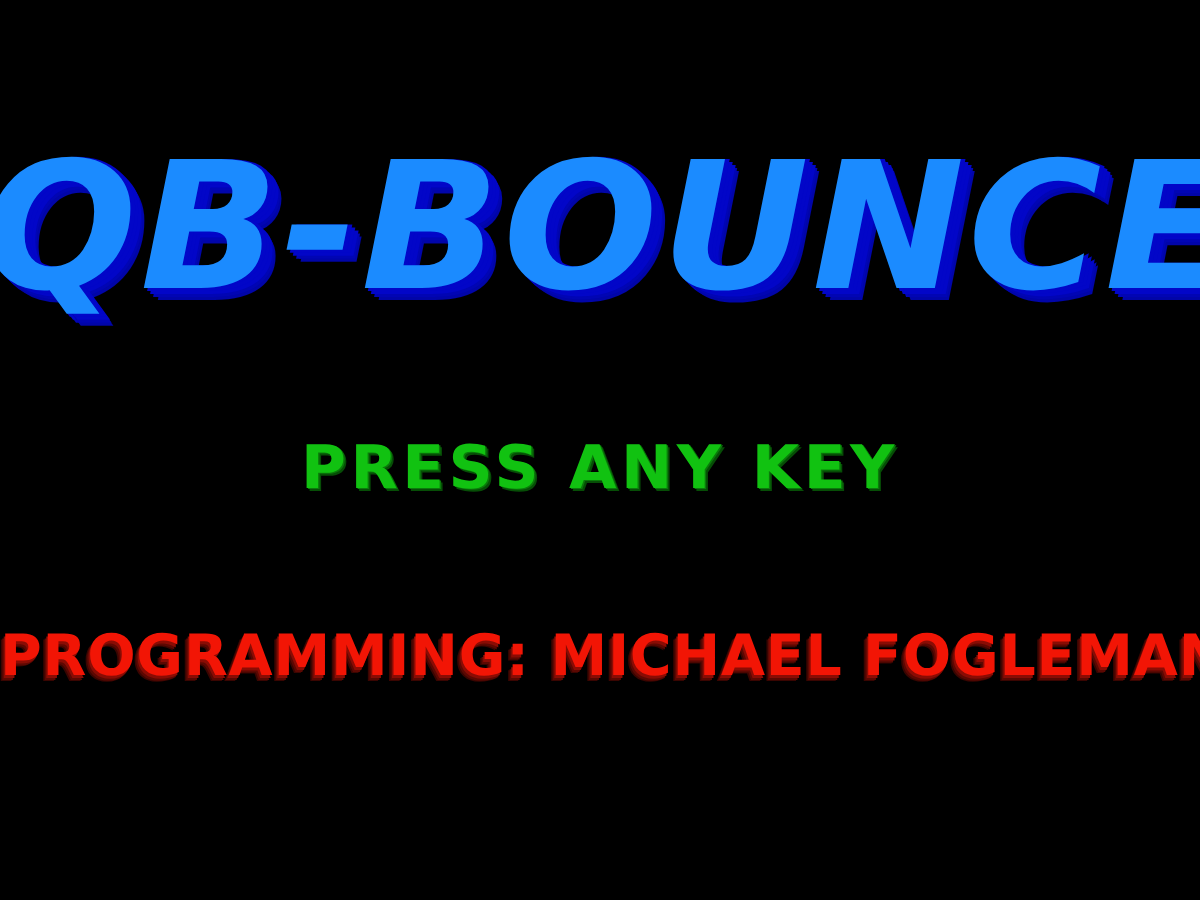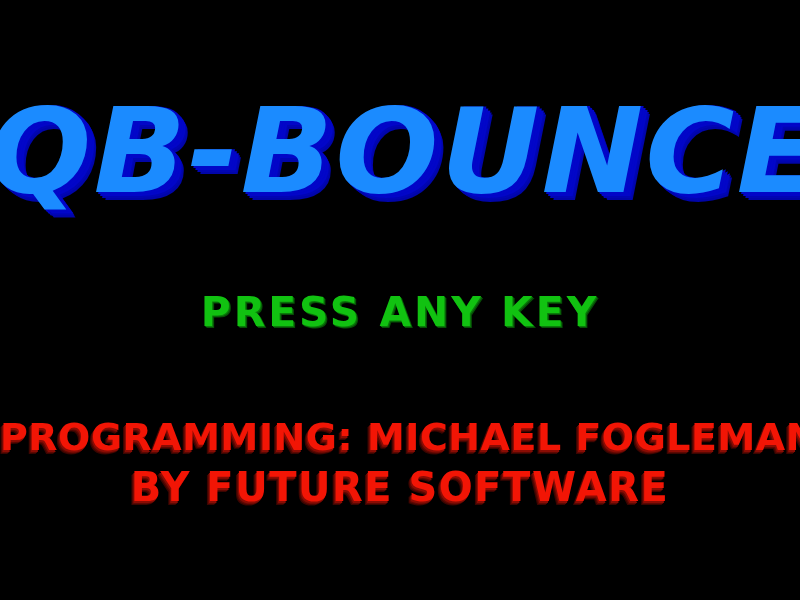--- a/index.html
+++ b/index.html
@@ -105,16 +105,15 @@
 <body>
 
 <div id="splash-screen">
 
   <div id="game-title">QB-BOUNCE</div>
 
   <div id="press-any-key">PRESS ANY KEY</div>
 
   <div id="credits">
     <div class="credit-line" id="credit-line-programming">PROGRAMMING: MICHAEL FOGLEMAN</div>
-    <div class="credit-line" id="credit-line-publisher">BY FUTURE SOFTWARE</div>
   </div>
 
 </div>
 
 </body></html>

